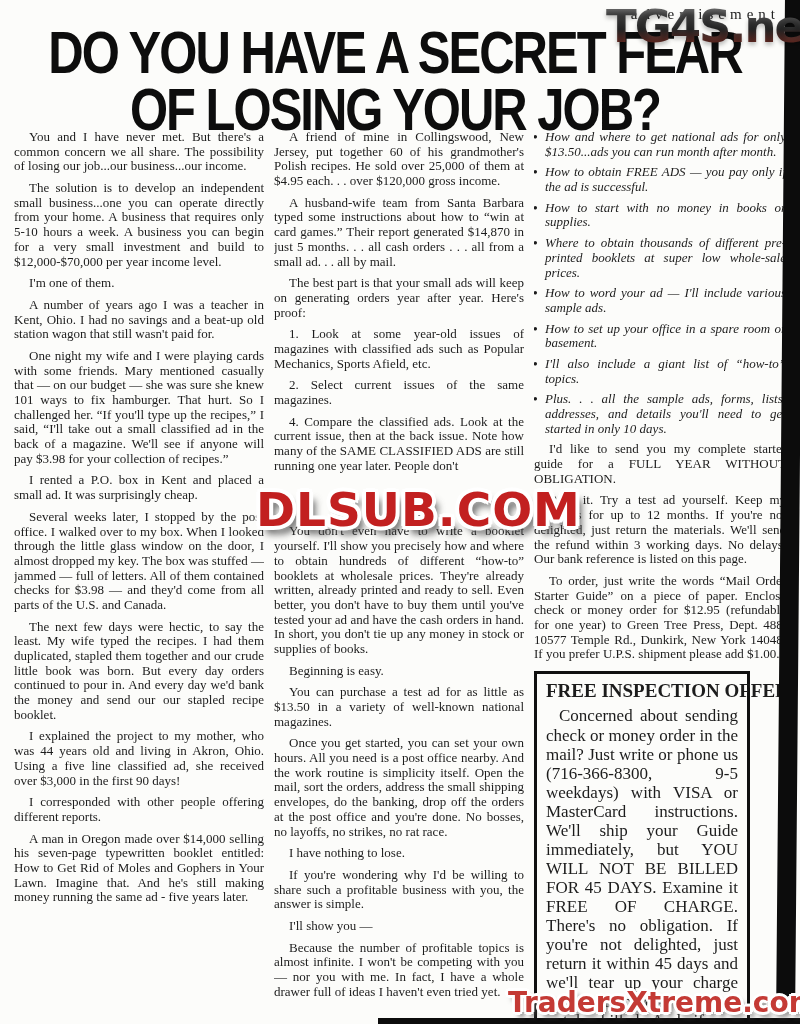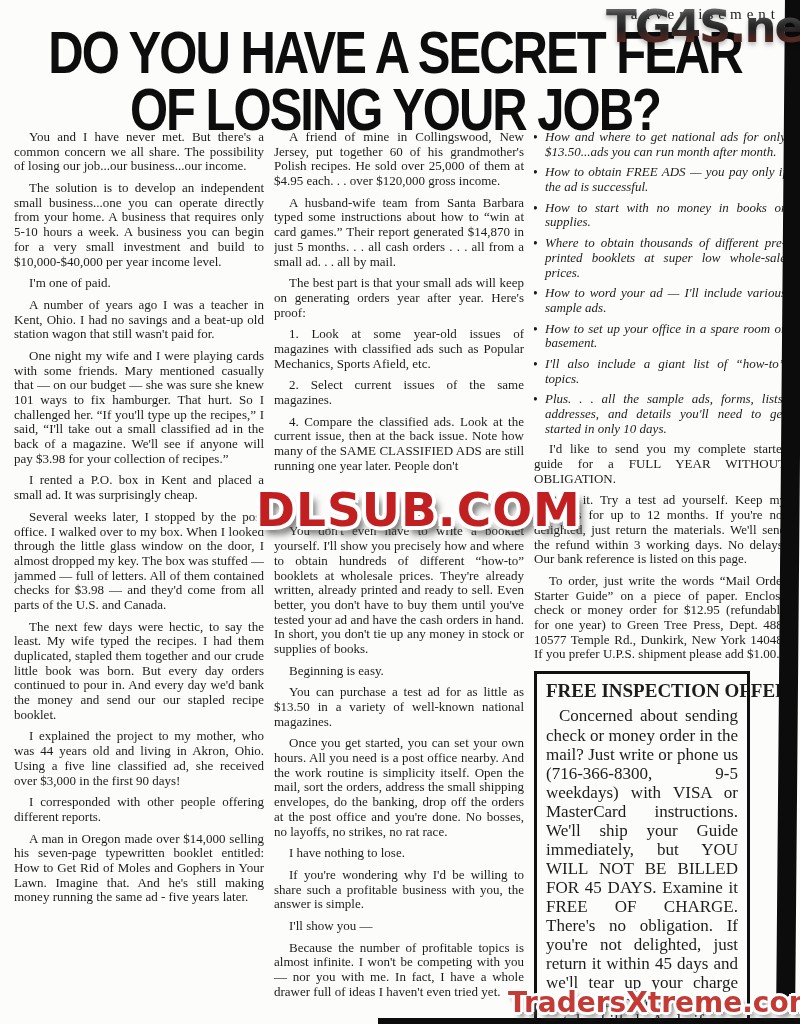--- a/index.html
+++ b/index.html
@@ -98,22 +98,22 @@
   <div class="adv-label">advertisement</div>
 
   <h1 class="headline">
     <div>DO YOU HAVE A SECRET FEAR</div>
     <div>OF LOSING YOUR JOB?</div>
   </h1>
 
   <div class="col col1">
 
   <p class="para">You and I have never met. But there's a common concern we all share. The possibility of losing our job...our business...our income.</p>
-      <p class="para">The solution is to develop an independent small business...one you can operate directly from your home. A business that requires only 5-10 hours a week. A business you can begin for a very small investment and build to $10,000-$40,000 per year income level.</p>
-      <p class="para">I'm one of paid.</p>
+      <p class="para">The solution is to develop an independent small business...one you can operate directly from your home. A business that requires only 5-10 hours a week. A business you can begin for a very small investment and build to $12,000-$70,000 per year income level.</p>
+      <p class="para">I'm one of them.</p>
       <p class="para">A number of years ago I was a teacher in Kent, Ohio. I had no savings and a beat-up old station wagon that still wasn't paid for.</p>
       <p class="para">One night my wife and I were playing cards with some friends. Mary mentioned casually that — on our budget — she was sure she knew 101 ways to fix hamburger. That hurt. So I challenged her. “If you'll type up the recipes,” I said, “I'll take out a small classified ad in the back of a magazine. We'll see if anyone will pay $3.98 for your collection of recipes.”</p>
       <p class="para">I rented a P.O. box in Kent and placed a small ad. It was surprisingly cheap.</p>
       <p class="para">Several weeks later, I stopped by the post office. I walked over to my box. When I looked through the little glass window on the door, I almost dropped my key. The box was stuffed — jammed — full of letters. All of them contained checks for $3.98 — and they'd come from all parts of the U.S. and Canada.</p>
       <p class="para">The next few days were hectic, to say the least. My wife typed the recipes. I had them duplicated, stapled them together and our crude little book was born. But every day orders continued to pour in. And every day we'd bank the money and send our our stapled recipe booklet.</p>
       <p class="para">I explained the project to my mother, who was 44 years old and living in Akron, Ohio. Using a five line classified ad, she received over $3,000 in the first 90 days!</p>
       <p class="para">I corresponded with other people offering different reports.</p>
       <p class="para">A man in Oregon made over $14,000 selling his seven-page typewritten booklet entitled: How to Get Rid of Moles and Gophers in Your Lawn. Imagine that. And he's still making money running the same ad - five years later.</p>
     </div>
 

